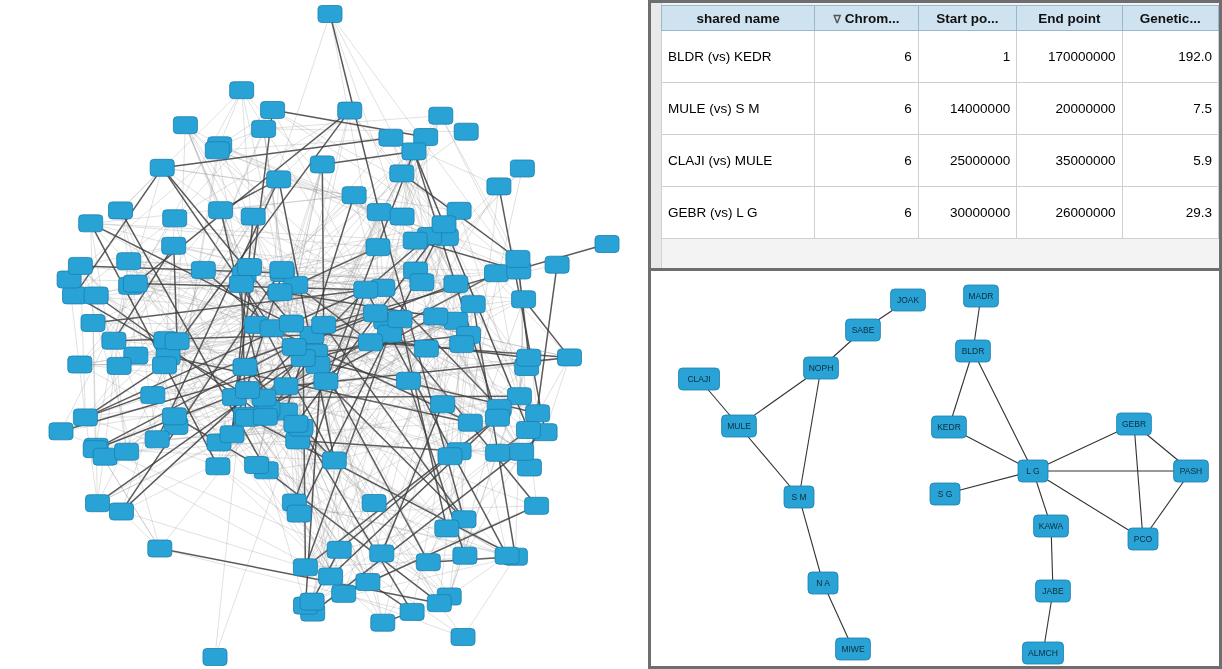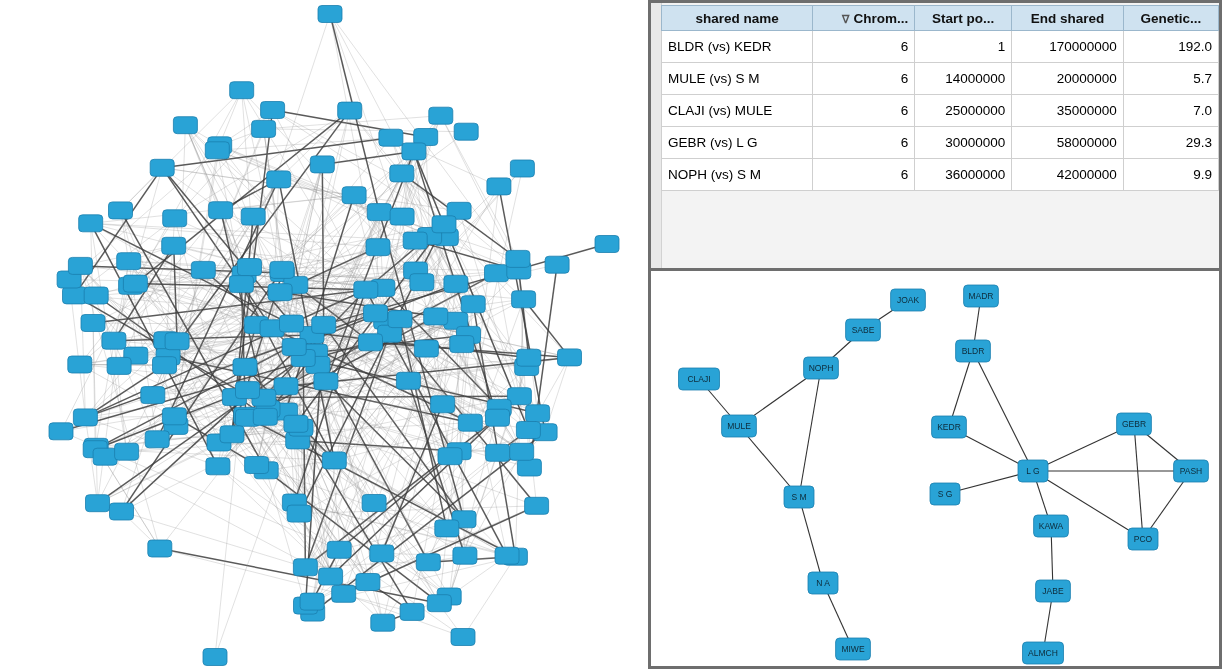--- a/index.html
+++ b/index.html
@@ -62,25 +62,25 @@
   table.grid th {
     background: #cfe2f0;
     border: 1px solid #9bb7cc;
     font-weight: bold;
     color: #111;
     height: 22px;
     padding: 1px 6px;
     text-align: center;
     white-space: nowrap;
   }
-  table.grid th.filtered { text-align: right; }
+  table.grid th.filtered { text-align: center; }
   table.grid td {
     border: 1px solid #cfcfcf;
     height: 21px;
-    padding: 5px 6px;
+    padding: 15px 6px;
     color: #000;
     white-space: nowrap;
     background: #ffffff;
   }
   td.c-name { text-align: left; }
   td.c-num  { text-align: right; }
   .filter-glyph {
     display: inline-block;
     color: #555;
     margin-right: 4px;
@@ -1258,59 +1258,52 @@
   </div>
 
   <div id="table-panel">
     <div id="table-scrollstrip"></div>
     <table class="grid">
       <thead>
         <tr id="header-row">
             <th>shared name</th>
             <th class="filtered"><span class="filter-glyph">∇</span><span>Chrom...</span></th>
             <th>Start po...</th>
-            <th>End shared</th>
+            <th>End point</th>
             <th>Genetic...</th>
           </tr>
       </thead>
       <tbody id="table-body">
           <tr>
             <td class="c-name">BLDR (vs) KEDR</td>
             <td class="c-num">6</td>
             <td class="c-num">1</td>
             <td class="c-num">170000000</td>
             <td class="c-num">192.0</td>
           </tr>
           <tr>
             <td class="c-name">MULE (vs) S M</td>
             <td class="c-num">6</td>
             <td class="c-num">14000000</td>
             <td class="c-num">20000000</td>
-            <td class="c-num">5.7</td>
+            <td class="c-num">7.5</td>
           </tr>
           <tr>
             <td class="c-name">CLAJI (vs) MULE</td>
             <td class="c-num">6</td>
             <td class="c-num">25000000</td>
             <td class="c-num">35000000</td>
-            <td class="c-num">7.0</td>
+            <td class="c-num">5.9</td>
           </tr>
           <tr>
             <td class="c-name">GEBR (vs) L G</td>
             <td class="c-num">6</td>
             <td class="c-num">30000000</td>
-            <td class="c-num">58000000</td>
+            <td class="c-num">26000000</td>
             <td class="c-num">29.3</td>
-          </tr>
-          <tr>
-            <td class="c-name">NOPH (vs) S M</td>
-            <td class="c-num">6</td>
-            <td class="c-num">36000000</td>
-            <td class="c-num">42000000</td>
-            <td class="c-num">9.9</td>
           </tr>
         </tbody>
     </table>
   </div>
 
   <div id="sub-network">
     <svg width="568" height="395" viewBox="0 0 568 395">
       <g id="sub-edges" stroke="#333" stroke-width="1.1" fill="none">
           <line x1="48" y1="108" x2="88" y2="155"></line>
           <line x1="88" y1="155" x2="170" y2="97"></line>

